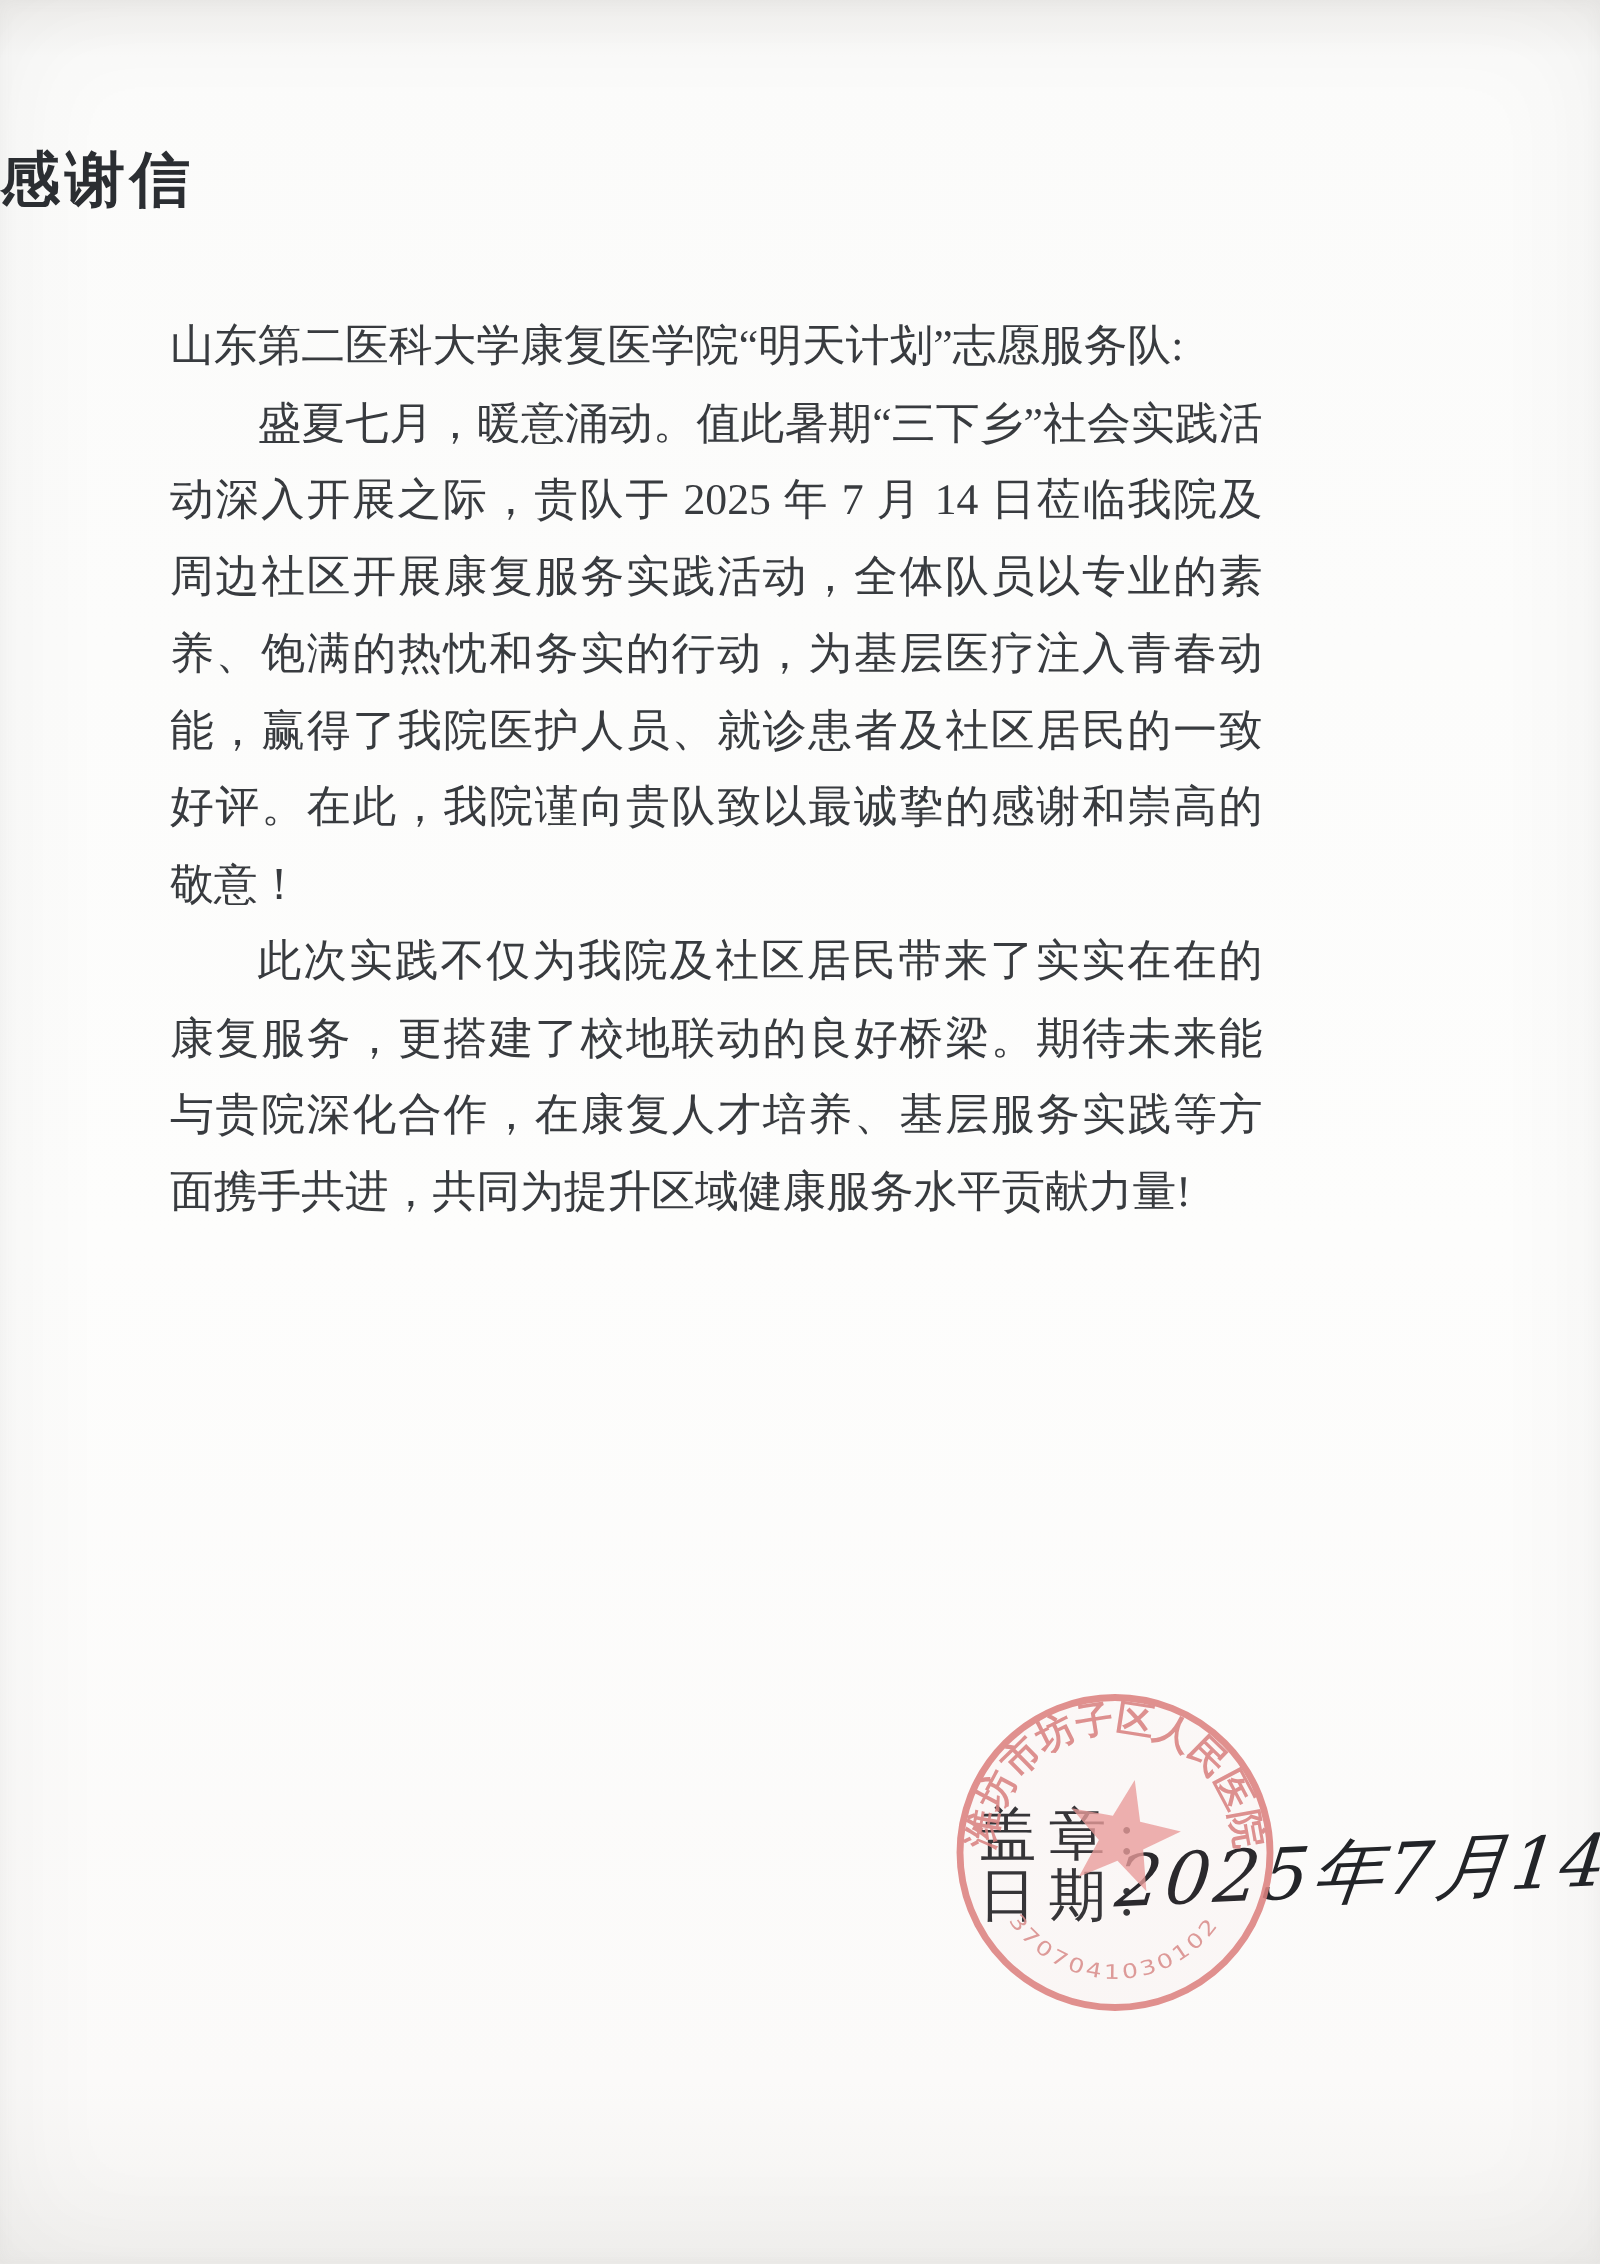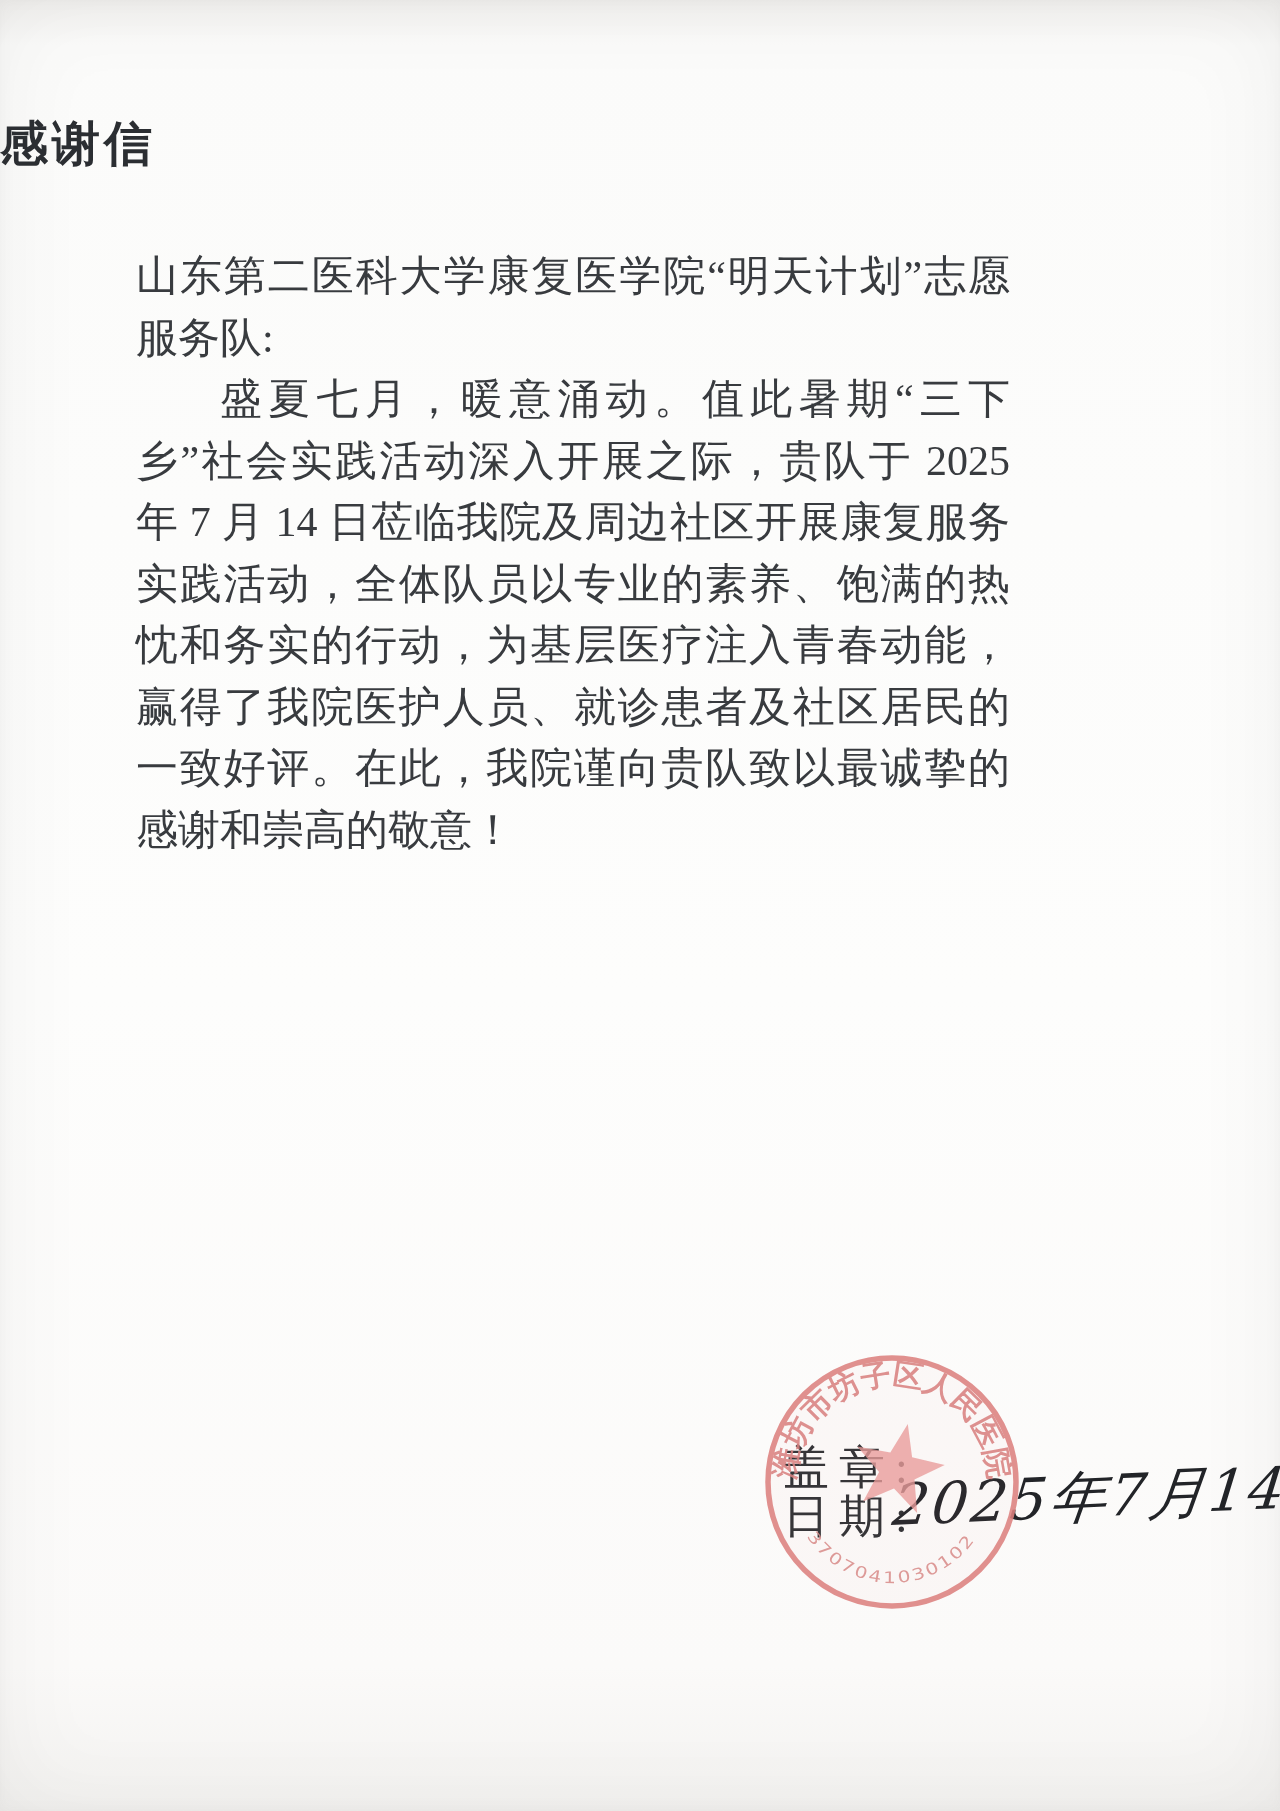--- a/index.html
+++ b/index.html
@@ -29,21 +29,21 @@
     font-size: 48px;
     font-weight: bold;
     letter-spacing: 4px;
     color: #2b2e32;
   }
   .body-text {
     position: absolute;
     left: 136px;
     top: 246px;
     width: 874px;
-    font-size: 42px;
+    font-size: 35px;
     line-height: 61.5px;
     text-align: justify;
     color: #383b3f;
   }
   .body-text p {
     margin: 0;
     padding: 0;
   }
   .para {
     text-indent: 2em;
@@ -95,20 +95,21 @@
 </head>
 <body>
 
 <div class="page">
 
   <h1 class="title">感谢信</h1>
 
   <div class="body-text">
     <p class="salutation">山东第二医科大学康复医学院“明天计划”志愿服务队:</p>
     <p class="para">盛夏七月，暖意涌动。值此暑期“三下乡”社会实践活动深入开展之际，贵队于 2025 年 7 月 14 日莅临我院及周边社区开展康复服务实践活动，全体队员以专业的素养、饱满的热忱和务实的行动，为基层医疗注入青春动能，赢得了我院医护人员、就诊患者及社区居民的一致好评。在此，我院谨向贵队致以最诚挚的感谢和崇高的敬意！</p>
+    <p class="para">此次实践不仅为我院及社区居民带来了实实在在的康复服务，更搭建了校地联动的良好桥梁。期待未来能与贵院深化合作，在康复人才培养、基层服务实践等方面携手共进，共同为提升区域健康服务水平贡献力量!</p>
   </div>
 
   <div class="sign-label seal-label">盖章:</div>
   <div class="sign-label date-label">日期:</div>
   <div class="date-value">2025年7月14日</div>
 
   <svg class="seal" viewBox="0 0 264 268" xmlns="http://www.w3.org/2000/svg">
     <circle cx="132" cy="132" r="124" fill="rgba(232,154,153,0.05)" stroke="#dd8280" stroke-width="5.5"></circle>
     <polygon points="147.8,74 152.1,107.3 184.7,115.1 154.5,129.5 157.1,162.9 134,138.6 103.1,151.4 119.1,122 97.3,96.5 130.3,102.6" fill="#e99c9b" opacity="0.9"></polygon>
     <path id="seal-arc-top" d="M 35,132 A 97,97 0 0 1 229,132" fill="none" stroke="none"></path>

